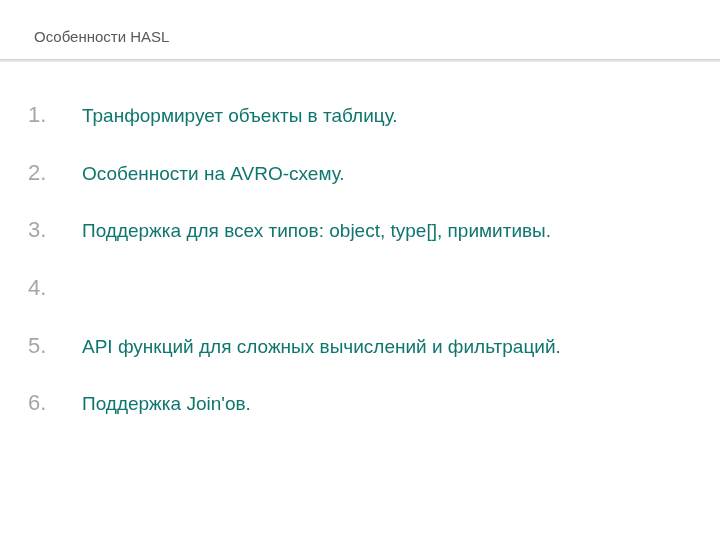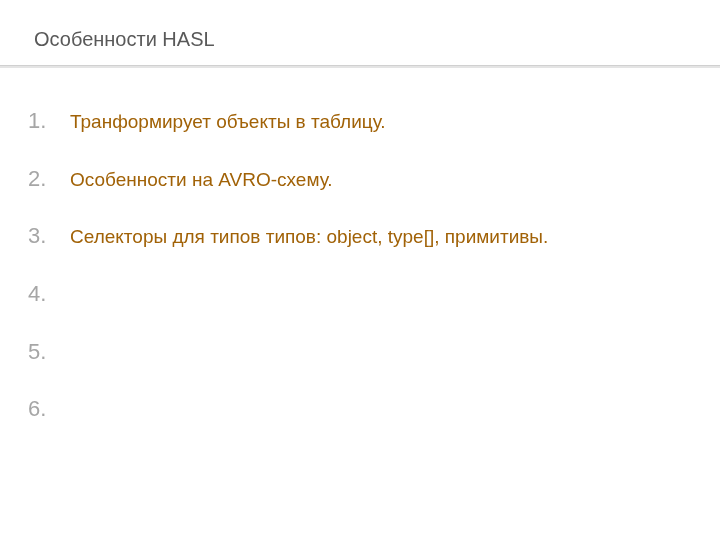--- a/index.html
+++ b/index.html
@@ -12,21 +12,21 @@
       height: 540px;
       background: #ffffff;
       font-family: "Segoe UI", Tahoma, Verdana, sans-serif;
       color: #595959;
       overflow: hidden;
     }
     .header {
       padding: 28px 0 0 34px;
     }
     .title {
-      font-size: 20px;
+      font-size: 15px;
       color: #595959;
       font-weight: 400;
     }
     .divider {
       margin-top: 14px;
       height: 3px;
       width: 100%;
       background: linear-gradient(to bottom, #d0d0d0 0%, #d0d0d0 45%, #e4e4e4 45%, #e4e4e4 100%);
     }
     .content {
@@ -44,22 +44,23 @@
       line-height: 1.35;
     }
     .num {
       min-width: 28px;
       font-size: 22px;
       color: #a6a6a6;
       font-weight: 400;
       margin-right: 14px;
     }
     .item-text {
-      color: #a16207;
+      color: #0f766e;
       font-weight: 400;
+      margin-left: 12px;
     }
   </style>
 </head>
 <body>
 
 <div class="header">
   <div class="title">Особенности HASL</div>
 </div>
 <div class="divider"></div>
 
@@ -68,25 +69,27 @@
     <li class="list-item">
       <span class="num">1.</span>
       <span class="item-text">Транформирует объекты в таблицу.</span>
     </li>
     <li class="list-item">
       <span class="num">2.</span>
       <span class="item-text">Особенности на AVRO-схему.</span>
     </li>
     <li class="list-item">
       <span class="num">3.</span>
-      <span class="item-text">Селекторы для типов типов: object, type[], примитивы.</span>
+      <span class="item-text">Поддержка для всех типов: object, type[], примитивы.</span>
     </li>
     <li class="list-item">
       <span class="num">4.</span>
     </li>
     <li class="list-item">
       <span class="num">5.</span>
+      <span class="item-text">API функций для сложных вычислений и фильтраций.</span>
     </li>
     <li class="list-item">
       <span class="num">6.</span>
+      <span class="item-text">Поддержка Join'ов.</span>
     </li>
   </ol>
 </div>
 
 </body></html>

